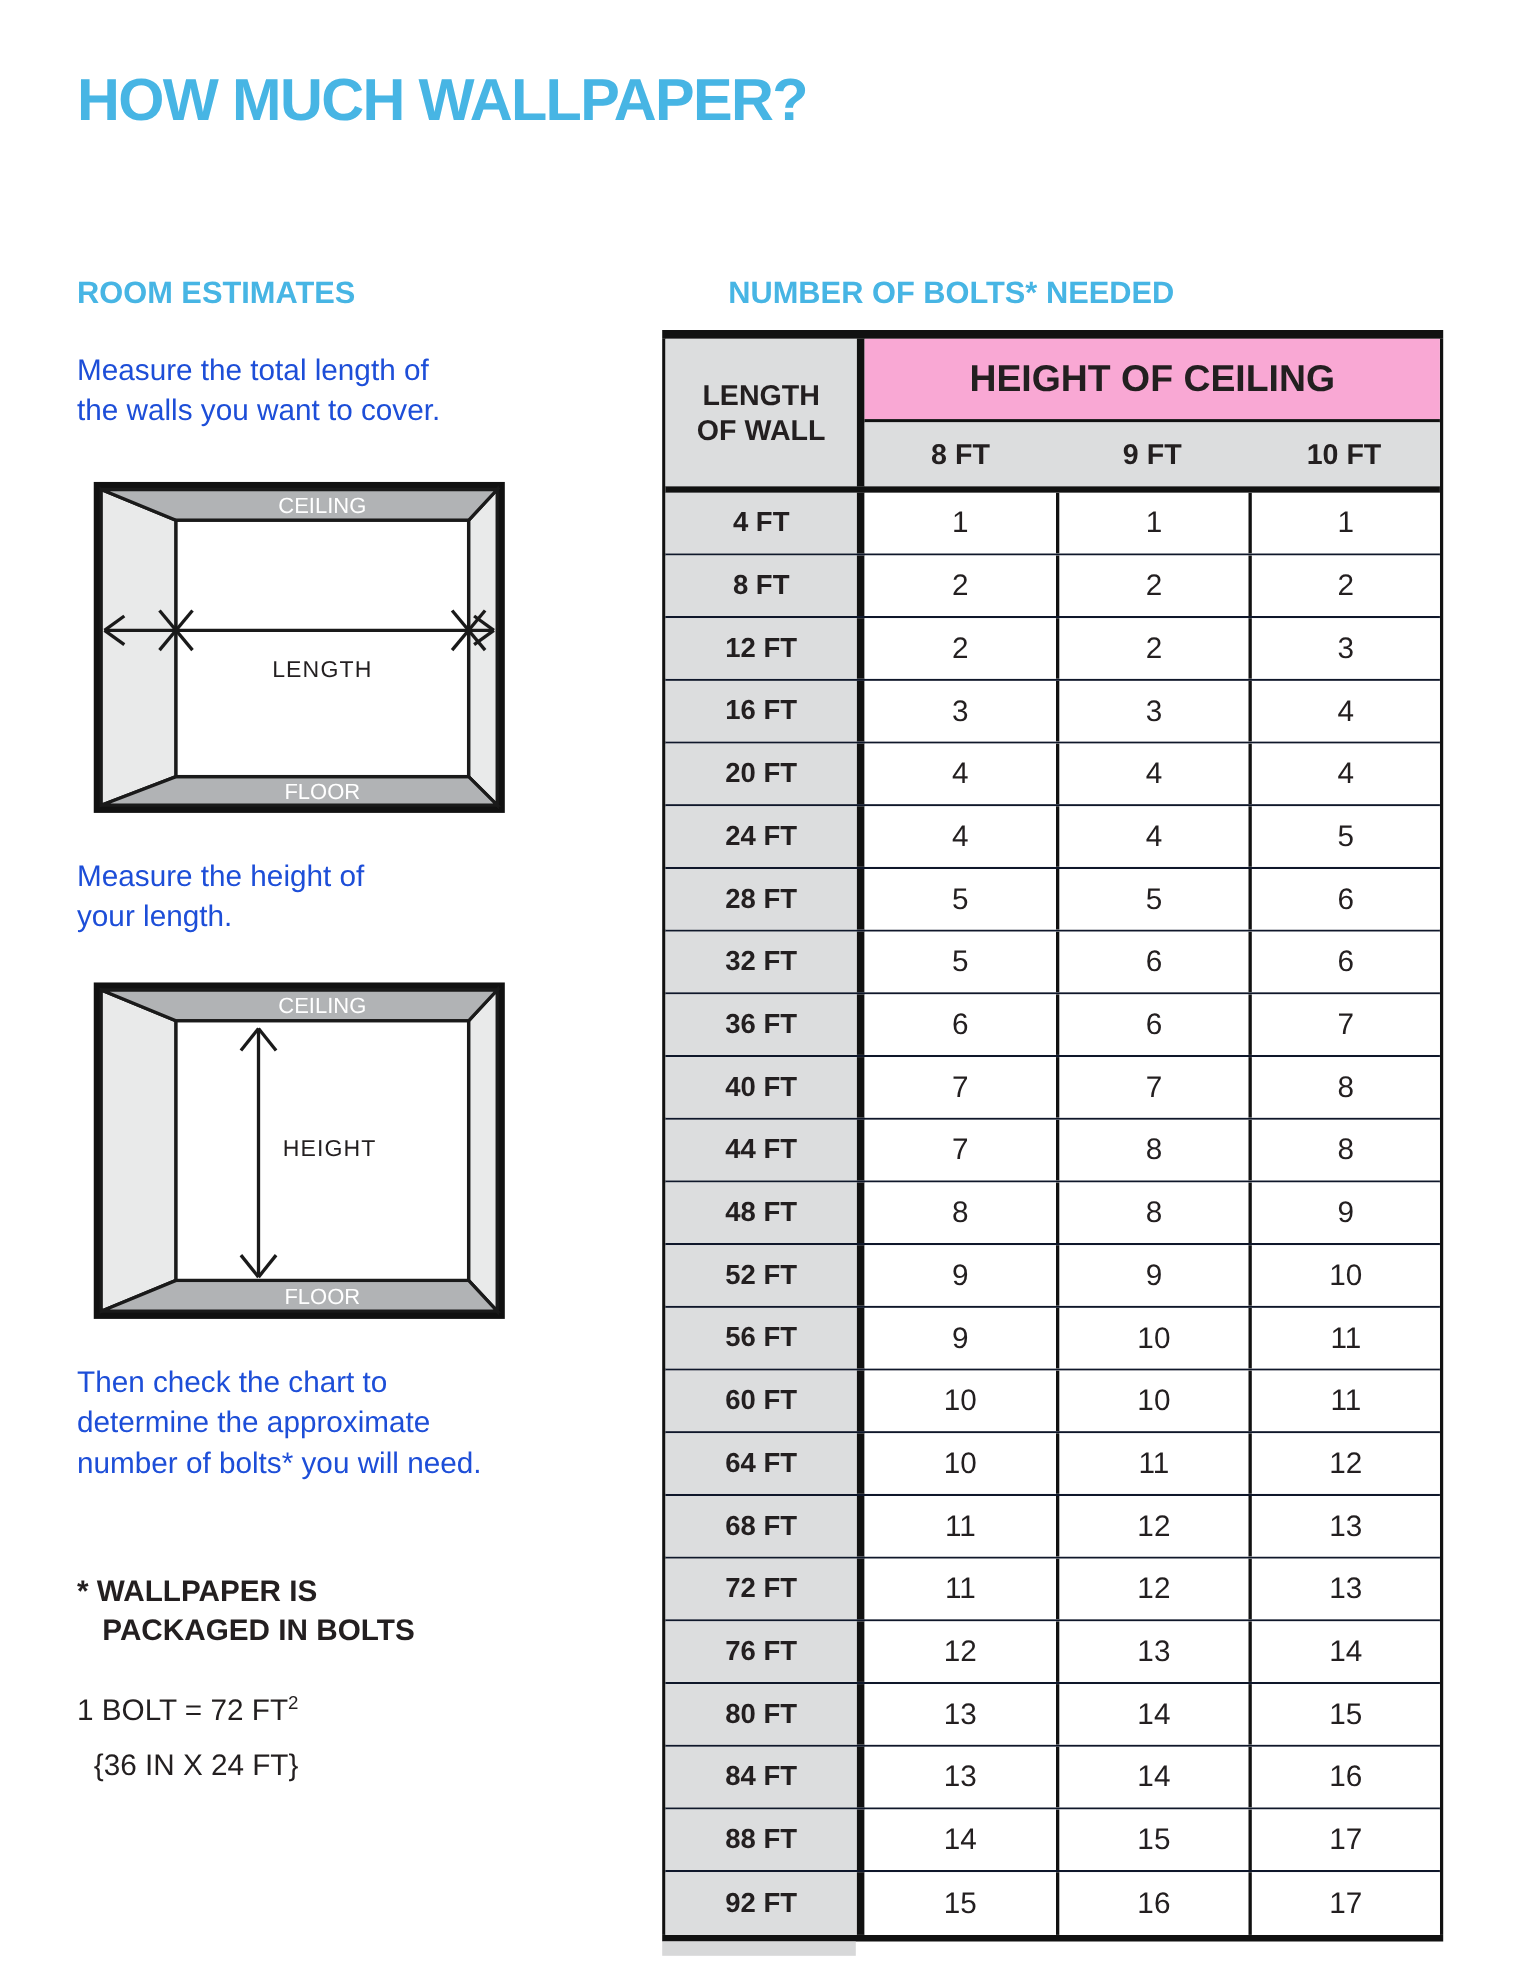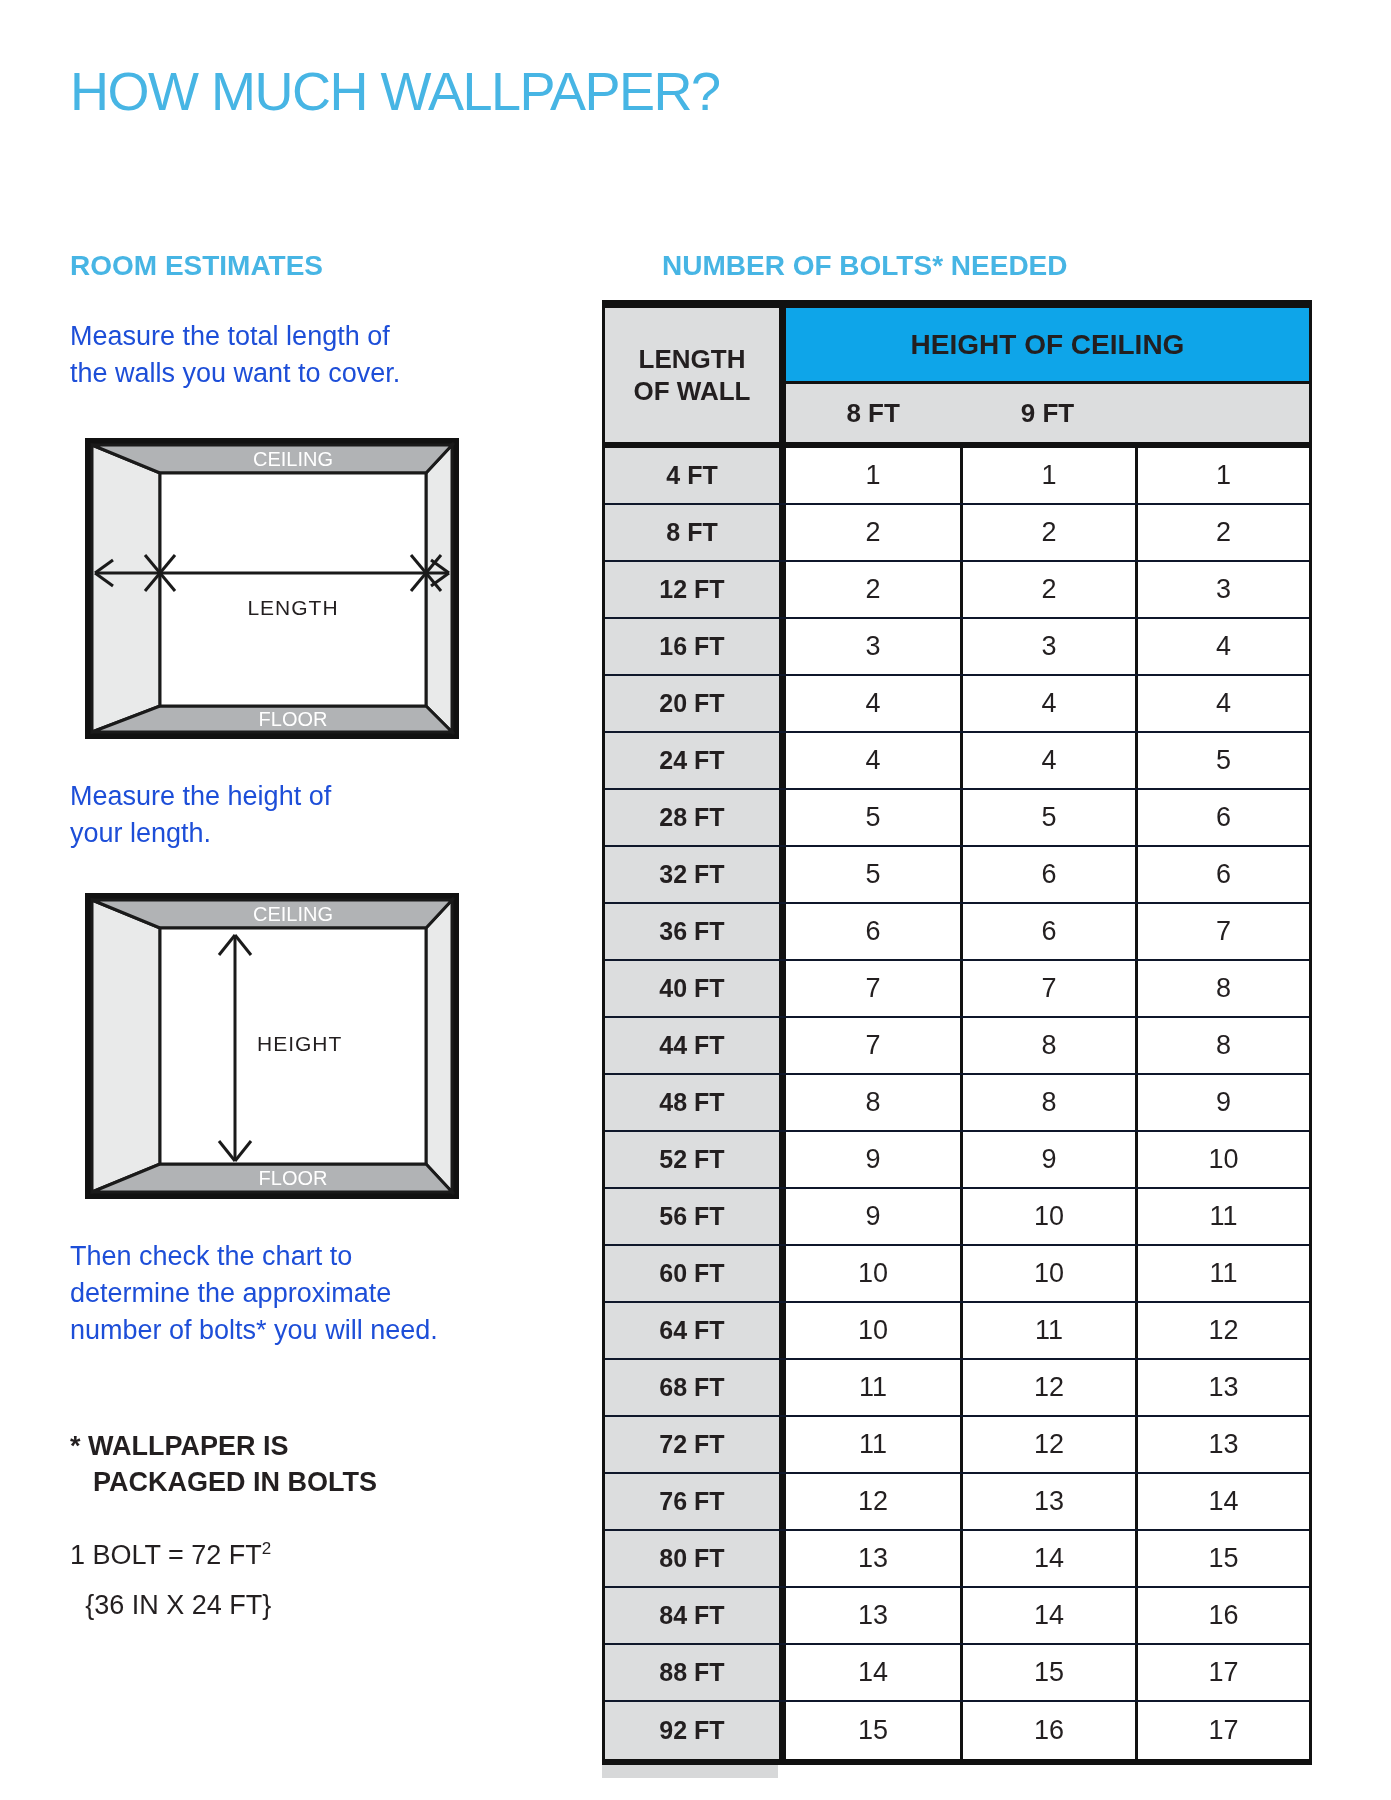--- a/index.html
+++ b/index.html
@@ -4,21 +4,21 @@
 <style>
   html,body { margin:0; padding:0; background:#ffffff; }
   .page {
     position:relative; width:1391px; height:1800px; background:#ffffff;
     font-family:"Liberation Sans","DejaVu Sans",sans-serif; color:#231f20;
     overflow:hidden;
   }
   .abs { position:absolute; }
 
   .title {
-    left:70px; top:60px; font-size:54px; font-weight:400; letter-spacing:-1.5px;
+    left:70px; top:60px; font-size:54px; font-weight:700; letter-spacing:-1.5px;
     color:#47b5e4;
   }
   .section-head {
     font-size:28px; font-weight:bold; color:#47b5e4; letter-spacing:0px;
   }
   .para {
     font-size:27px; line-height:37px; white-space:pre-line; color:#1d4ed8;
   }
 
   
@@ -34,22 +34,22 @@
   .tbl-inner { border-left:3px solid #111; border-right:3px solid #111; }
   .thead { position:relative; height:134px; }
   .corner {
     position:absolute; left:0; top:0; width:174px; height:134px;
     background:#dcddde; display:flex; align-items:center; justify-content:center;
     font-size:26px; font-weight:bold; text-align:center; white-space:pre-line; line-height:1.25;
   }
   .vdiv-head { position:absolute; left:174px; top:0; width:7px; height:134px; background:#111111; }
   .head-right { position:absolute; left:181px; top:0; right:0; }
   .span-head {
-    height:73px; background:#0ea5e9; display:flex; align-items:center; justify-content:center;
-    font-size:28px; font-weight:bold;
+    height:73px; background:#f9a8d4; display:flex; align-items:center; justify-content:center;
+    font-size:34px; font-weight:bold;
   }
   .head-hline { height:3px; background:#111111; }
   .sub-row { height:58px; display:grid; grid-template-columns:1fr 1fr 1fr; background:#dcddde; }
   .sub-cell { display:flex; align-items:center; justify-content:center; font-size:26px; font-weight:bold; }
 
   .trow {
     height:57px; box-sizing:border-box; border-bottom:2px solid #0f172a;
     display:grid; grid-template-columns:174px 7px 174px 175px 174px;
   }
   .trow:last-child { border-bottom:none; height:57px; }
@@ -142,20 +142,21 @@
       <div class="thead">
         <div class="corner">LENGTH
 OF WALL</div>
         <div class="vdiv-head"></div>
         <div class="head-right">
           <div class="span-head">HEIGHT OF CEILING</div>
           <div class="head-hline"></div>
           <div class="sub-row">
             <div class="sub-cell">8 FT</div>
             <div class="sub-cell">9 FT</div>
+            <div class="sub-cell">10 FT</div>
           </div>
         </div>
       </div>
 
       <div class="hborder-mid"></div>
 
       <div>
 
       <div class="trow">
           <div class="cell label">4 FT</div>

